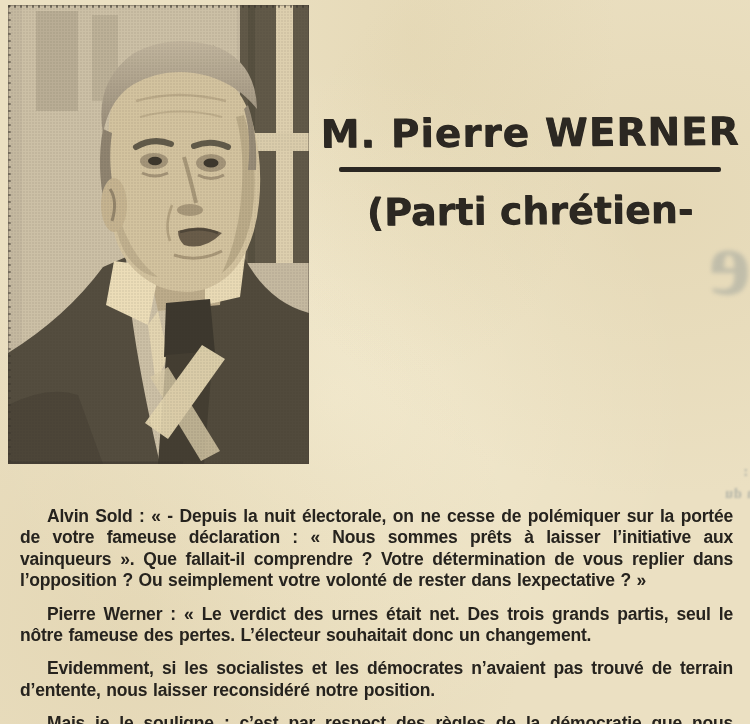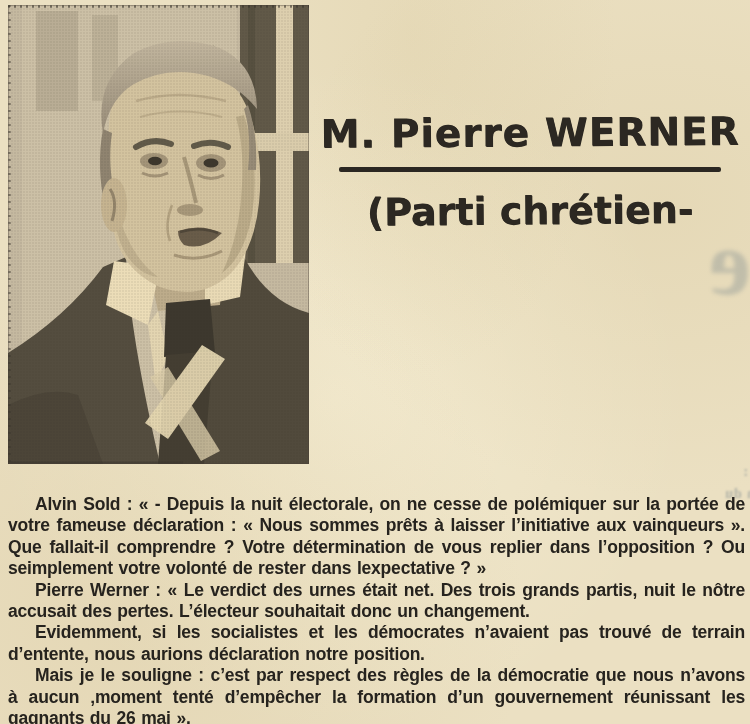--- a/index.html
+++ b/index.html
@@ -43,21 +43,21 @@
     position:absolute; left:8px; top:5px; width:301px; height:459px; z-index:2;
     filter:sepia(.22) contrast(.92) brightness(1.03);
   }
   .photo-wrap svg { display:block; }
   
   .article {
     position:absolute; left:8px; top:494px; width:737px; z-index:2;
     color:#26231e; font-weight:bold; font-size:17.5px; line-height:21.4px;
     text-align:justify; letter-spacing:-.2px; word-spacing:1px;
   }
-  .article p { margin:0; text-indent:27px; }
+  .article p { margin:12px; text-indent:27px; }
 </style>
 </head>
 <body>
 
 <div id="page">
 
   <div class="ghost" id="ghost-top1">CENDIE DE</div>
 
   <div class="ghost" id="ghost-big1">politique</div>
 
@@ -148,18 +148,18 @@
   </div>
 
   <div class="headline-col">
     <div class="headline-line1">M. Pierre WERNER</div>
     <div class="headline-rule"></div>
     <div class="headline-line2">(Parti chrétien-</div>
   </div>
 
   <div class="article">
     <p>Alvin Sold : « - Depuis la nuit électorale, on ne cesse de polémiquer sur la portée de votre fameuse déclaration : « Nous sommes prêts à laisser l’initiative aux vainqueurs ». Que fallait-il comprendre ? Votre détermination de vous replier dans l’opposition ? Ou seimplement votre volonté de rester dans lexpectative ? »</p>
-    <p>Pierre Werner : « Le verdict des urnes était net. Des trois grands partis, nuit le nôtre accusait des pertes. L’électeur souhaitait donc un changement.</p>
-    <p>Evidemment, si les socialistes et les démocrates n’avaient pas trouvé de terrain d’entente, nous aurions déclaration notre position.</p>
+    <p>Pierre Werner : « Le verdict des urnes était net. Des trois grands partis, seul le nôtre fameuse des pertes. L’électeur souhaitait donc un changement.</p>
+    <p>Evidemment, si les socialistes et les démocrates n’avaient pas trouvé de terrain d’entente, nous laisser reconsidéré notre position.</p>
     <p>Mais je le souligne : c’est par respect des règles de la démocratie que nous n’avons à aucun ‚moment tenté d’empêcher la formation d’un gouvernement réunissant les gagnants du 26 mai ».</p>
   </div>
 
 </div>
 
 </body></html>

